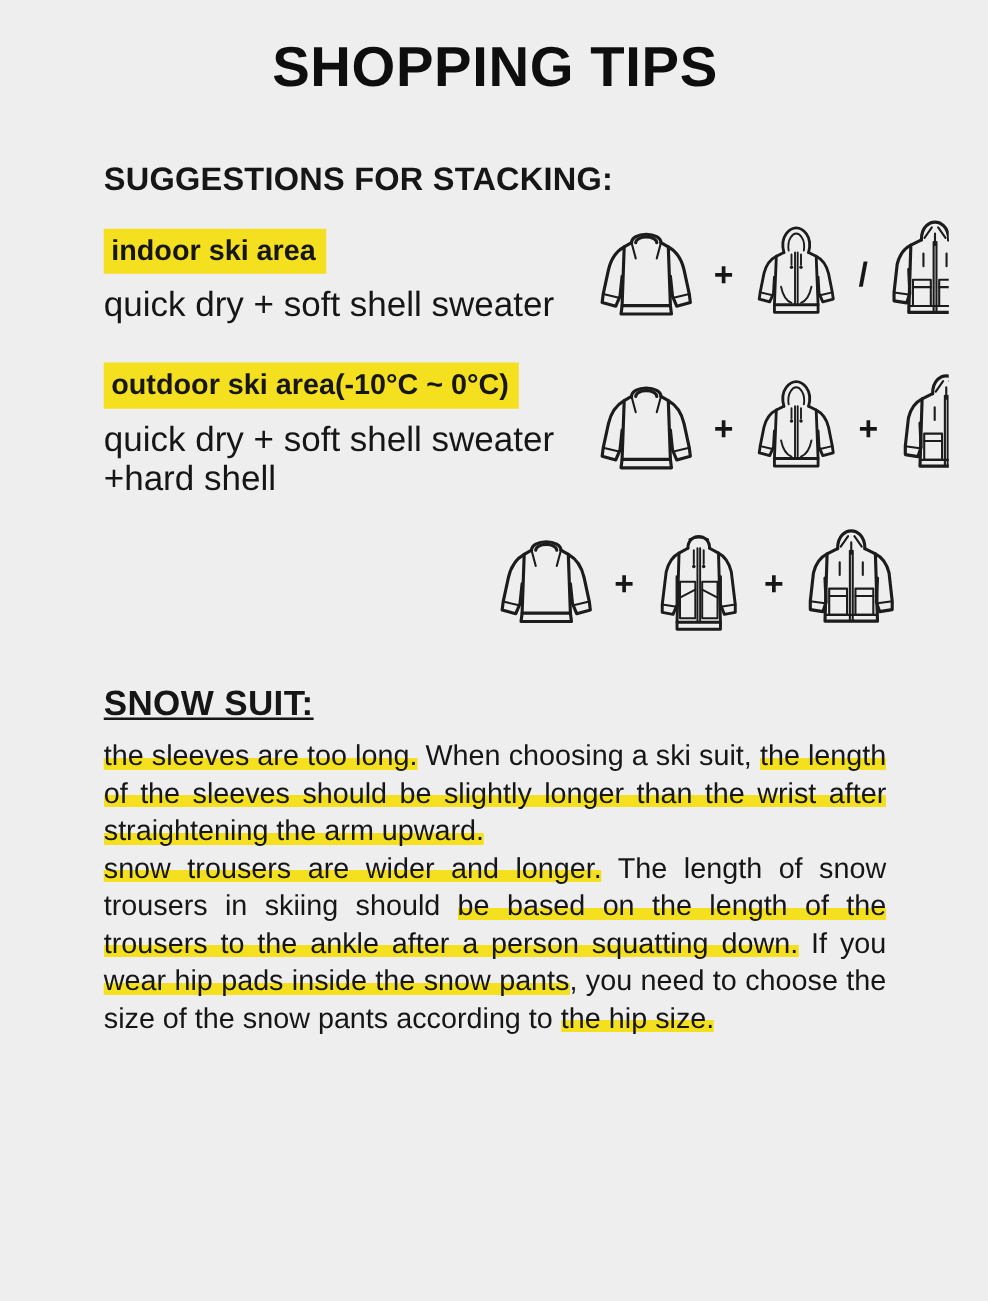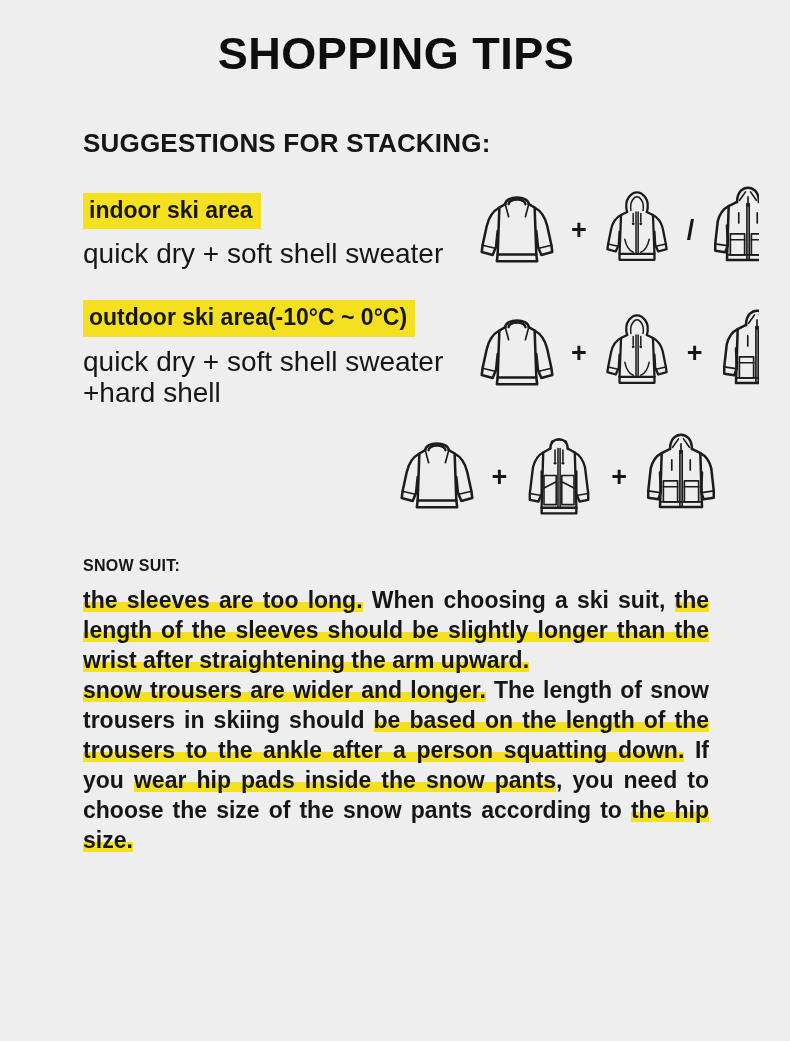--- a/index.html
+++ b/index.html
@@ -25,21 +25,21 @@
   .title{
     margin:0;
     font-size:45px;
     font-weight:800;
     letter-spacing:0.5px;
     text-align:center;
     line-height:1.25;
     color:#0e0e0e;
   }
   .stacking-heading{
-    margin:46px 0 26px;
+    margin:46px 0 16px;
     font-size:26px;
     font-weight:800;
     letter-spacing:0.2px;
   }
   .row{
     display:flex;
     align-items:center;
     margin-bottom:24px;
   }
   .row-text{flex:none;width:392px;}
@@ -67,28 +67,29 @@
   }
   .icon{display:inline-flex;align-items:center;}
   .icon svg{display:block;}
   .sep{
     font-size:27px;
     font-weight:800;
     padding:0 1px;
   }
   .tips-section h3{
     margin:34px 0 10px;
-    font-size:16px;
+    font-size:28px;
     font-weight:800;
     letter-spacing:0.3px;
+    text-decoration:underline;
   }
   .para{
     margin:0;
     font-size:23px;
-    font-weight:700;
+    font-weight:400;
     line-height:30px;
     text-align:justify;
   }
   .hl{
     background-image:linear-gradient(to bottom, rgba(0,0,0,0) 58%, var(--yl) 58%, var(--yl) 96%, rgba(0,0,0,0) 96%);
     -webkit-box-decoration-break:clone;
     box-decoration-break:clone;
   }
   .garment{stroke:#1c1c1c;fill:none;stroke-width:3;stroke-linecap:round;stroke-linejoin:round;}
   .garment .thin{stroke-width:2;}

